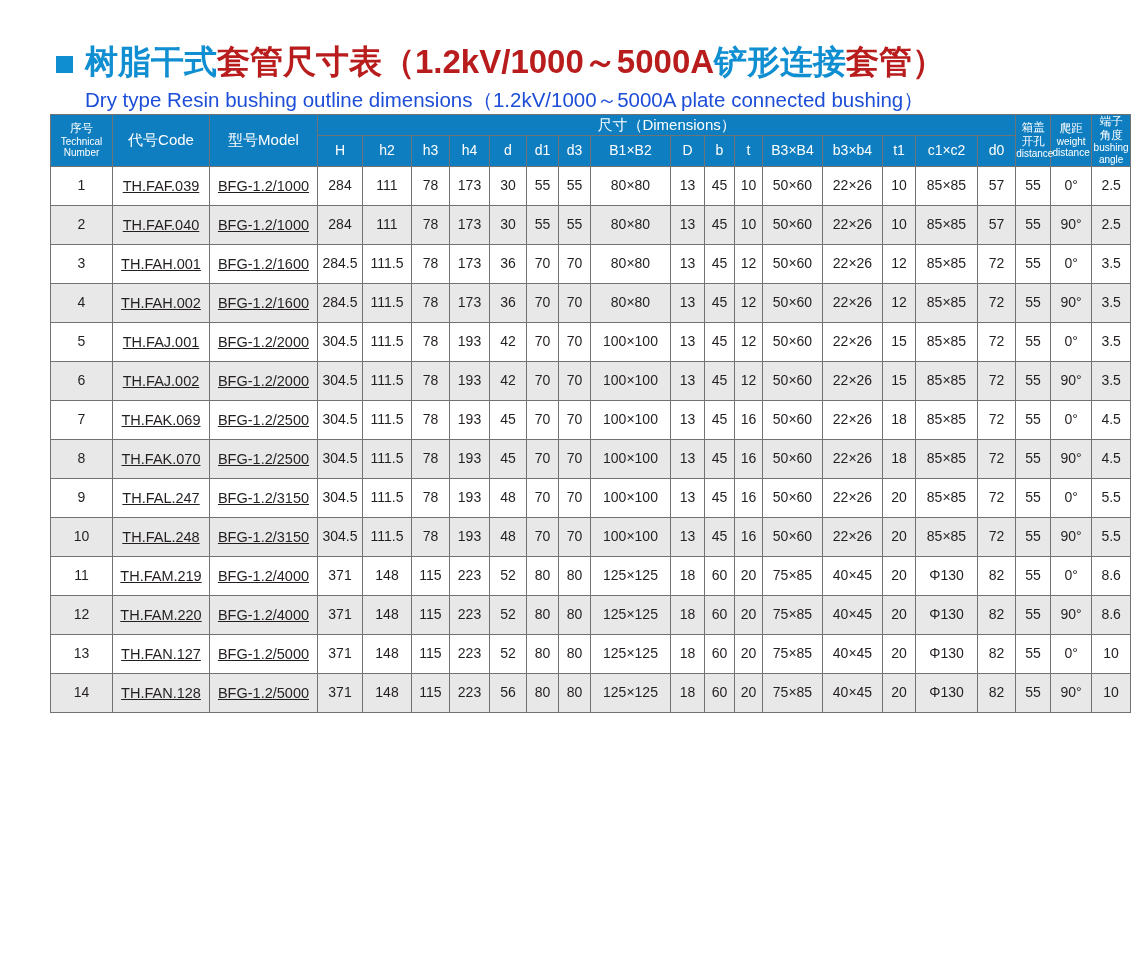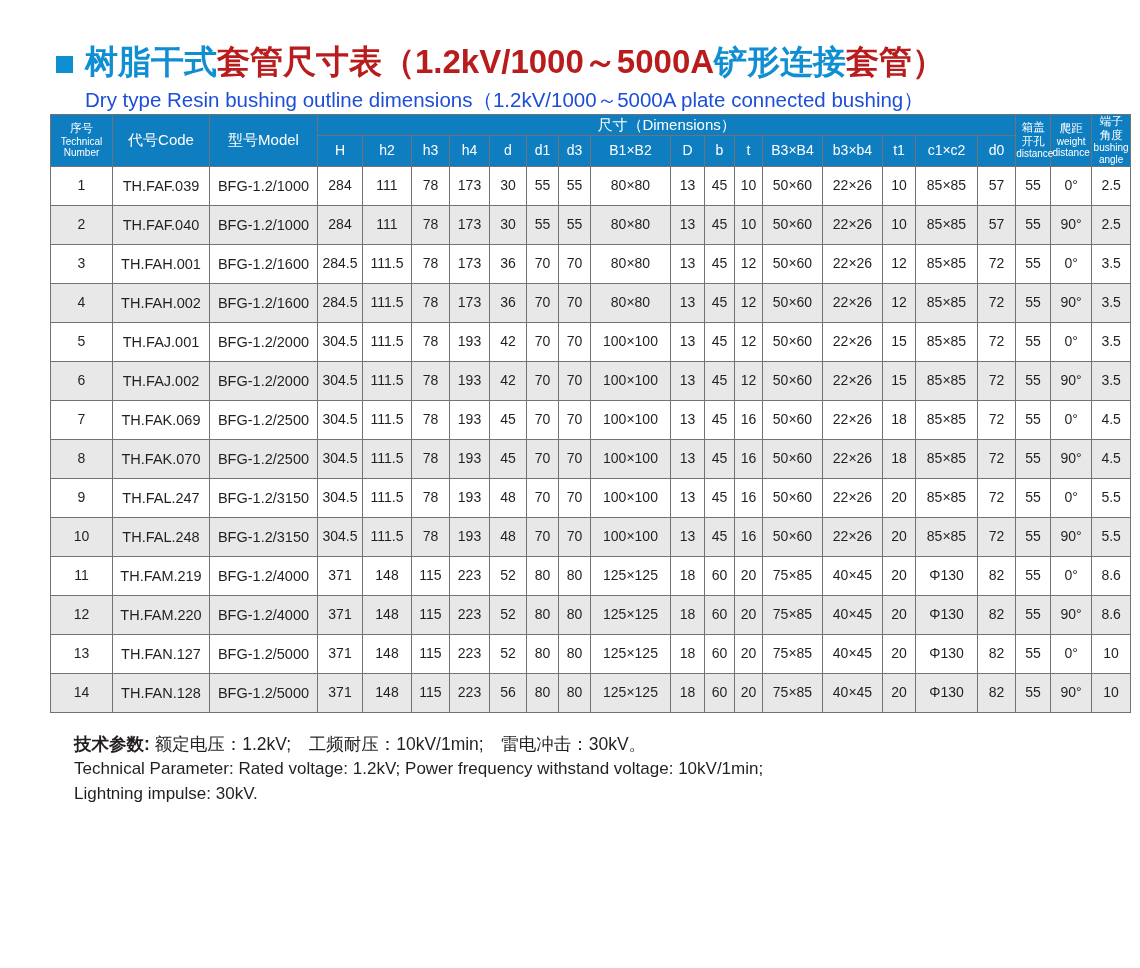--- a/index.html
+++ b/index.html
@@ -97,20 +97,21 @@
   tbody td {
     height: 38px;
     font-size: 14px;
     background: #ffffff;
   }
   tbody tr.alt td {
     background: #e8e8e8;
   }
   td.code, td.model {
     font-size: 14.5px;
+    text-decoration: underline;
   }
   
   col.c-seq    { width: 62px; }
   col.c-code   { width: 97px; }
   col.c-model  { width: 108px; }
   col.c-h      { width: 45px; }
   col.c-h2     { width: 49px; }
   col.c-h3     { width: 38px; }
   col.c-h4     { width: 40px; }
   col.c-d      { width: 37px; }
@@ -572,22 +573,14 @@
           <td>20</td>
           <td>Φ130</td>
           <td>82</td>
           <td>55</td>
           <td>90°</td>
           <td>10</td>
         </tr>
       </tbody>
   </table>
 
-  <div class="notes">
-    <div class="note-cn">
-      <b>技术参数:</b>
-      <span>额定电压：1.2kV;　工频耐压：10kV/1min;　雷电冲击：30kV。</span>
-    </div>
-    <div class="note-en">Technical Parameter: Rated voltage: 1.2kV; Power frequency withstand voltage: 10kV/1min;</div>
-    <div class="note-en">Lightning impulse: 30kV.</div>
-  </div>
 
 </div>
 
 </body></html>

